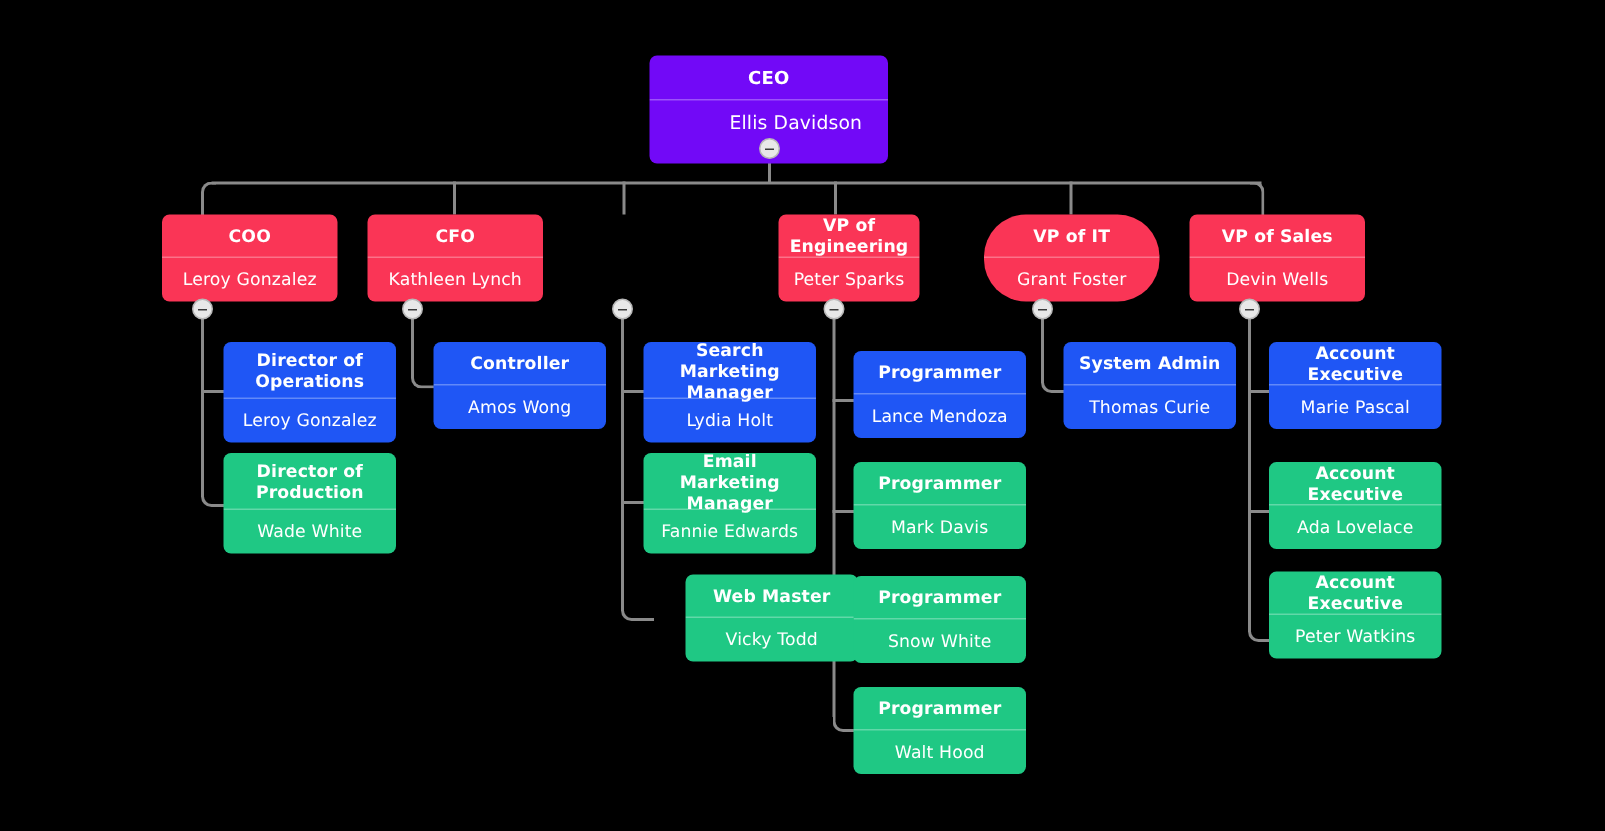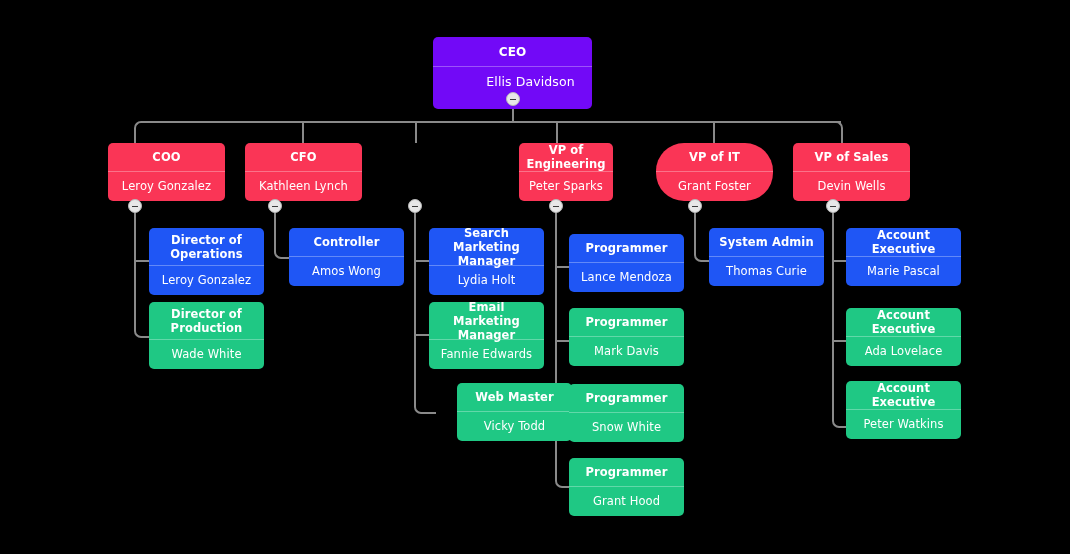--- a/index.html
+++ b/index.html
@@ -238,21 +238,21 @@
     <div class="name">Mark Davis</div>
   </div>
 
   <div class="node h1 c-green" style="left:569px; top:384px; width:115px;">
     <div class="title">Programmer</div>
     <div class="name">Snow White</div>
   </div>
 
   <div class="node h1 c-green" style="left:569px; top:458px; width:115px;">
     <div class="title">Programmer</div>
-    <div class="name">Grant Hood</div>
+    <div class="name">Walt Hood</div>
   </div>
 
   <div class="node h1 c-blue" style="left:709px; top:228px; width:115px;">
     <div class="title">System Admin</div>
     <div class="name">Thomas Curie</div>
   </div>
 
   <div class="node h1 c-blue" style="left:846px; top:228px; width:115px;">
     <div class="title">Account Executive</div>
     <div class="name">Marie Pascal</div>

